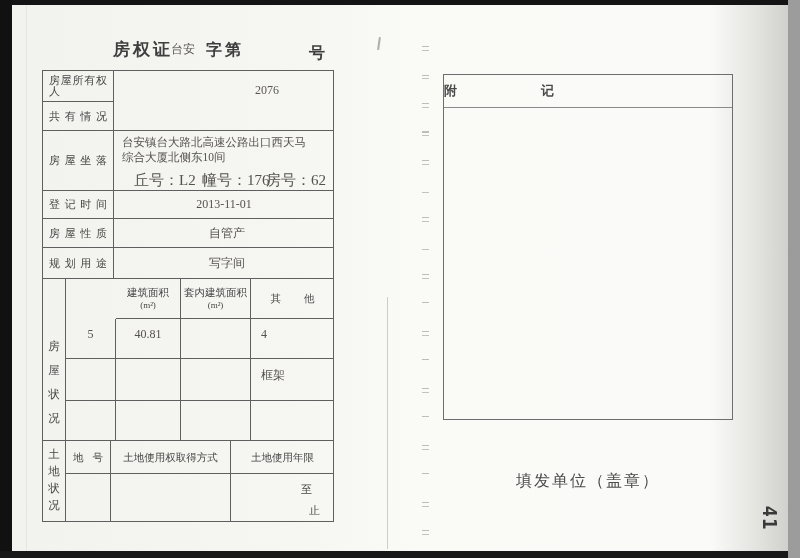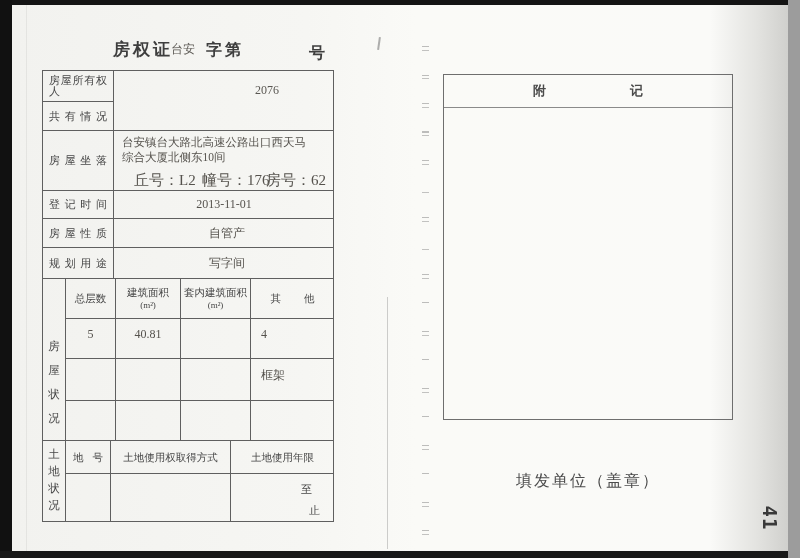--- a/index.html
+++ b/index.html
@@ -39,21 +39,21 @@
   .num{display:flex;align-items:flex-start;justify-content:center;padding-top:8px;font-size:12px;color:#55524d;}
   .leftnum{padding:8px 0 0 10px;justify-content:flex-start;}
   .plot{position:absolute;font-size:15px;color:#55524d;white-space:nowrap;}
   
   .binding-marks{position:absolute;left:410px;top:22px;width:7px;height:510px;opacity:.55;
     background:repeating-linear-gradient(to bottom, transparent 0 19px, #8a8a8a 19px 20px, transparent 20px 23px, #949494 23px 24px, transparent 24px 28.5px);}
   .fold-line{position:absolute;left:375px;top:292px;width:1px;height:252px;background:rgba(120,120,120,0.35);}
   .stray-mark{position:absolute;left:366px;top:32px;width:2px;height:13px;background:#6f6f6f;opacity:.55;transform:rotate(8deg);}
   
   .appendix-box{position:absolute;left:431px;top:69px;width:290px;height:346px;border:1px solid #6e6e6e;}
-  .appendix-hdr{height:33px;border-bottom:1px solid #8a8a8a;display:flex;align-items:center;justify-content:center;}
+  .appendix-hdr{height:33px;border-bottom:1px solid #8a8a8a;display:flex;align-items:center;justify-content:flex-start;}
   .appendix-title{width:110px;font-size:13px;color:#4a4a4a;font-weight:bold;}
   .issuer{position:absolute;left:431px;top:466px;width:290px;text-align:center;font-size:16px;letter-spacing:2px;color:#4c4c4c;}
   .pagenum{position:absolute;left:741px;top:496px;width:34px;height:34px;display:flex;align-items:center;justify-content:center;
     font-size:19px;font-weight:bold;color:#3a3a3a;transform:rotate(90deg);font-family:"DejaVu Sans Mono",monospace;letter-spacing:1px;}
 </style>
 </head>
 <body>
 
 <div class="paper">
   <div class="page-crease"></div>
@@ -103,23 +103,20 @@
     </div>
     <div class="c bb vcell val" style="left:71px;top:177px;width:220px;height:31px;padding-left:14px;">写字间</div>
 
     <div class="c br bb strip" style="left:0;top:208px;width:23px;height:162px;padding-top:46px;gap:9px;">
       <span>房</span>
       <span>屋</span>
       <span>状</span>
       <span>况</span>
     </div>
 
-    <div class="c br bb hdr" style="left:23px;top:208px;width:50px;height:40px;">
-      <span>总层数</span>
-    </div>
     <div class="c br bb hdr" style="left:73px;top:208px;width:65px;height:40px;">
       <span>建筑面积</span>
       <span class="unit">(m²)</span>
     </div>
     <div class="c br bb hdr" style="left:138px;top:208px;width:70px;height:40px;">
       <span>套内建筑面积</span>
       <span class="unit">(m²)</span>
     </div>
     <div class="c bb hdr" style="left:208px;top:208px;width:83px;height:40px;">
       <span class="spread" style="width:44px;">其他</span>

